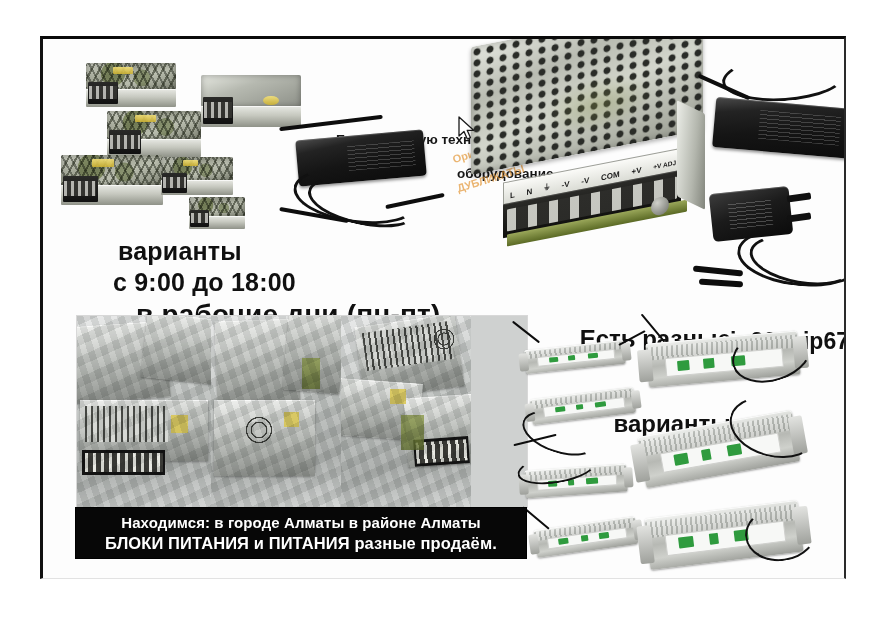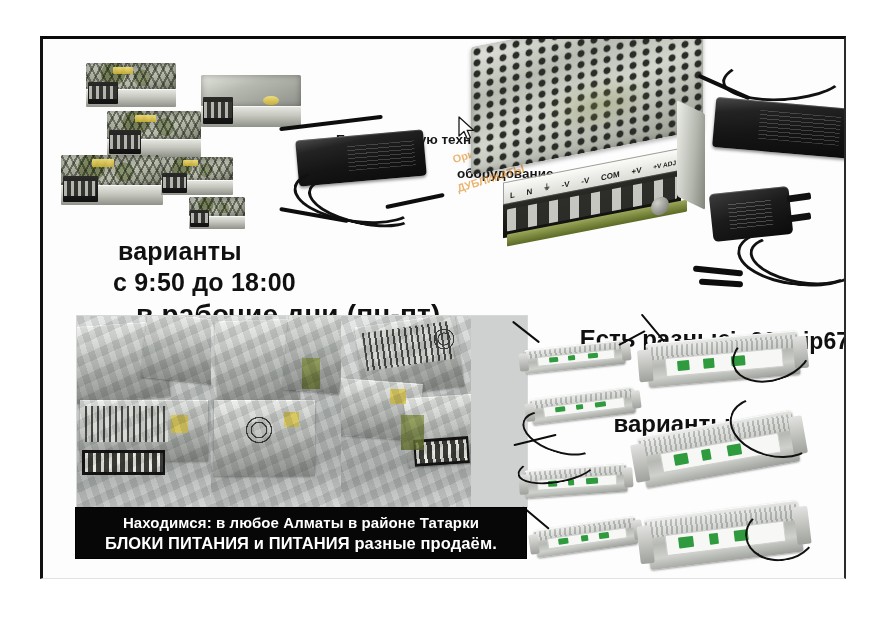--- a/index.html
+++ b/index.html
@@ -248,21 +248,21 @@
     </div>
     <div style="position:absolute;left:104px;top:10px;width:24px;height:7px;background:#111;border-radius:2px;transform:rotate(-8deg);"></div>
     <div style="position:absolute;left:104px;top:30px;width:24px;height:7px;background:#111;border-radius:2px;transform:rotate(-8deg);"></div>
     <div class="wire" style="left:54px;top:44px;width:120px;height:52px;border-width:3px;transform:rotate(6deg);"></div>
     <div class="wire" style="left:66px;top:52px;width:100px;height:42px;border-width:3px;transform:rotate(10deg);"></div>
     <div class="cord" style="left:10px;top:84px;width:50px;height:6px;border-radius:3px;transform:rotate(6deg);"></div>
     <div class="cord" style="left:16px;top:96px;width:44px;height:6px;border-radius:3px;transform:rotate(4deg);"></div>
   </div>
 
   <div class="txt" id="t-zvonite">варианты</div>
-  <div class="txt" id="t-hours">с 9:50 до 18:00</div>
+  <div class="txt" id="t-hours">с 9:00 до 18:00</div>
   <div class="txt" id="t-days">в рабочие дни (пн-пт)</div>
 
   <div class="txt" id="t-variants">
     <span>Есть разные</span><br>
     <span style="display:block;text-align:right;">варианты</span>
   </div>
   <div class="txt" id="t-ip">ip20 и ip67</div>
 
   <div id="collage" style="left:33px;top:276px;width:450px;height:191px;">
 
@@ -373,21 +373,21 @@
       <div class="lbl" style="top:36%;height:38%;">
             <i style="left:10%;width:13%;"></i>
             <i style="left:36%;width:8%;"></i>
             <i style="left:58%;width:12%;"></i>
           </div>
     </div>
     <div class="wire" style="left:232px;top:178px;width:68px;height:52px;border-width:2px;transform:rotate(-8deg);"></div>
   </div>
 
   <div id="banner" style="left:33px;top:469px;width:450px;height:50px;">
-    <div id="b1">Находимся: в любое Алматы в районе Татарки</div>
+    <div id="b1">Находимся: в городе Алматы в районе Алматы</div>
     <div id="b2">БЛОКИ ПИТАНИЯ и ПИТАНИЯ разные продаём.</div>
   </div>
 
  </div>
 
  <svg id="cursor" viewBox="0 0 18 26">
    <path d="M1 1 L1 20 L6 15.4 L9.3 23 L12.4 21.6 L9.2 14.3 L15.6 14.3 Z" fill="#ffffff" stroke="#1a1a1a" stroke-width="1.3" stroke-linejoin="round"></path>
  </svg>
 
 </div>

